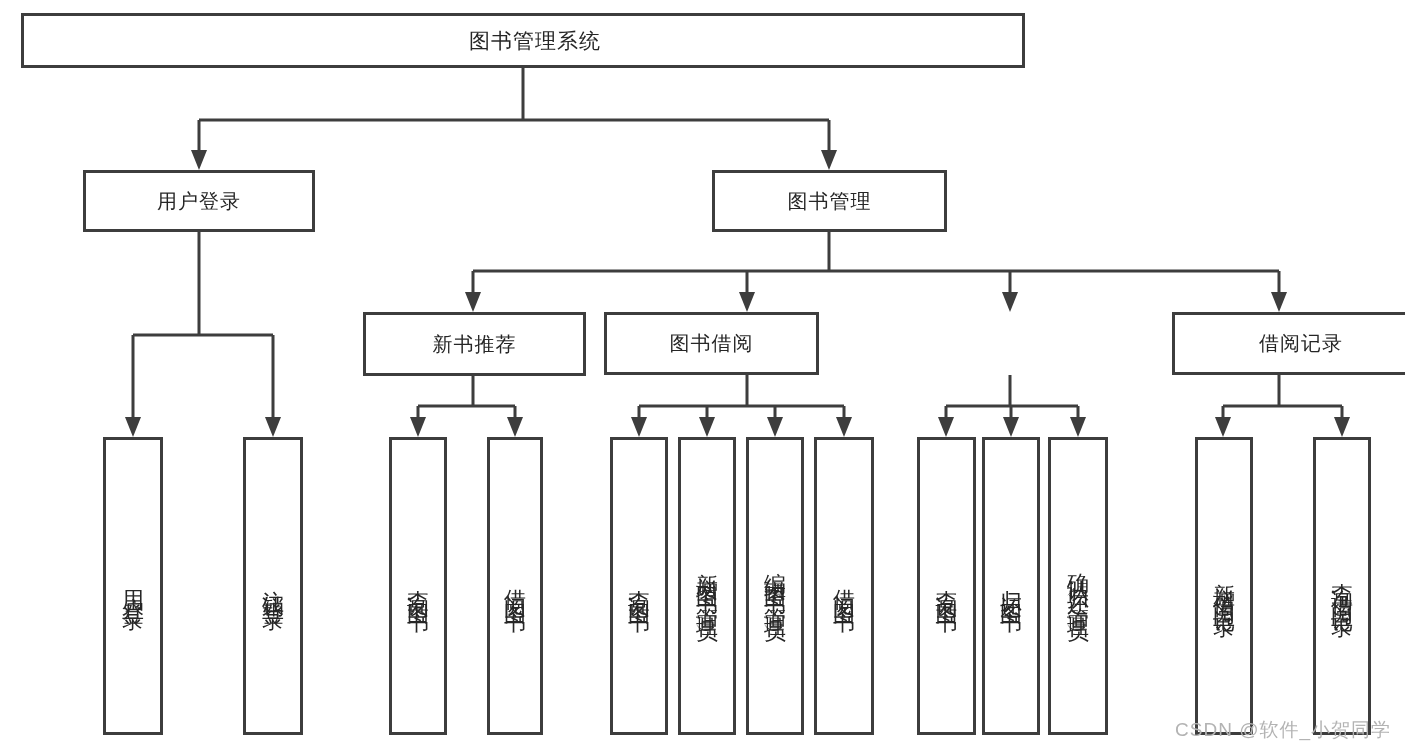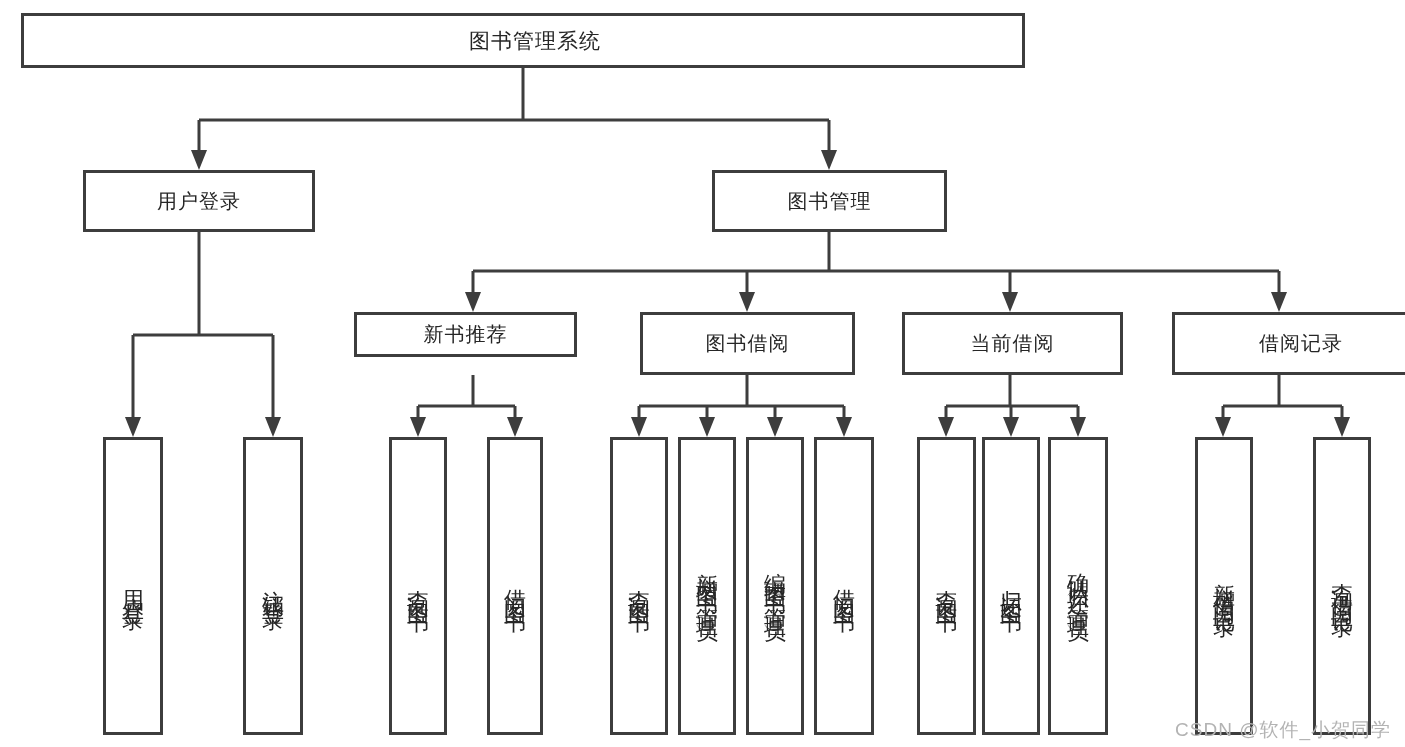--- a/index.html
+++ b/index.html
@@ -83,23 +83,22 @@
       <polygon points="1215,417 1231,417 1223,437"></polygon>
       <polygon points="1334,417 1350,417 1342,437"></polygon>
     </g>
   </svg>
 
   <div class="node h root" style="left:21px; top:13px; width:1004px; height:55px;padding-left:24px;">图书管理系统</div>
 
   <div class="node h" style="left:83px; top:170px; width:232px; height:62px;">用户登录</div>
   <div class="node h" style="left:712px; top:170px; width:235px; height:62px;">图书管理</div>
 
-  <div class="node h" style="left:354px; top:312px; width:223px; height:45px;">新书推荐</div>
-  <div class="node h" style="left:640px; top:312px; width:215px; height:63px;">图书借阅</div>
-  <div class="node h" style="left:902px; top:312px; width:221px; height:63px;">当前借阅</div>
+  <div class="node h" style="left:363px; top:312px; width:223px; height:64px;">新书推荐</div>
+  <div class="node h" style="left:604px; top:312px; width:215px; height:63px;">图书借阅</div>
   <div class="node h" style="left:1172px; top:312px; width:258px; height:63px;">借阅记录</div>
 
   <div class="node v" style="left:103px; top:437px; width:60px; height:298px;">用户登录</div>
   <div class="node v" style="left:243px; top:437px; width:60px; height:298px;">注销登录</div>
 
   <div class="node v" style="left:389px; top:437px; width:58px; height:298px;">查询图书</div>
   <div class="node v" style="left:487px; top:437px; width:56px; height:298px;">借阅图书</div>
 
   <div class="node v" style="left:610px; top:437px; width:58px; height:298px;">查询图书</div>
   <div class="node v" style="left:678px; top:437px; width:58px; height:298px;">新增图书（管理员）</div>

